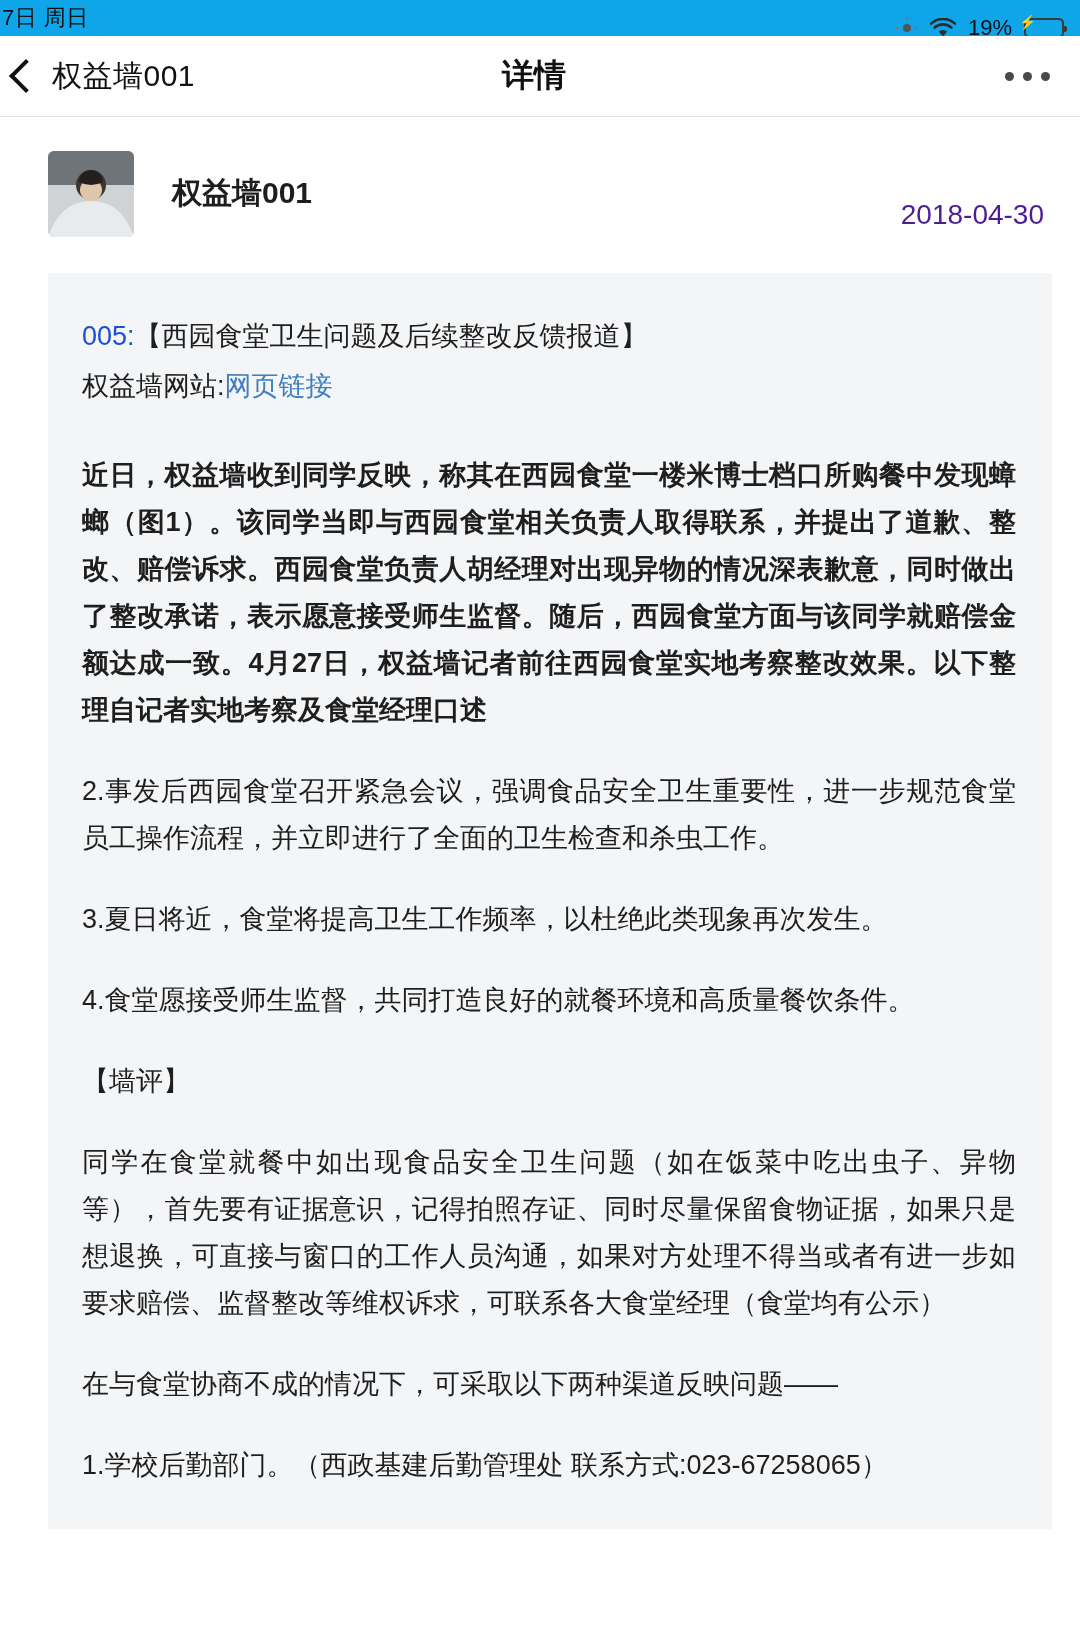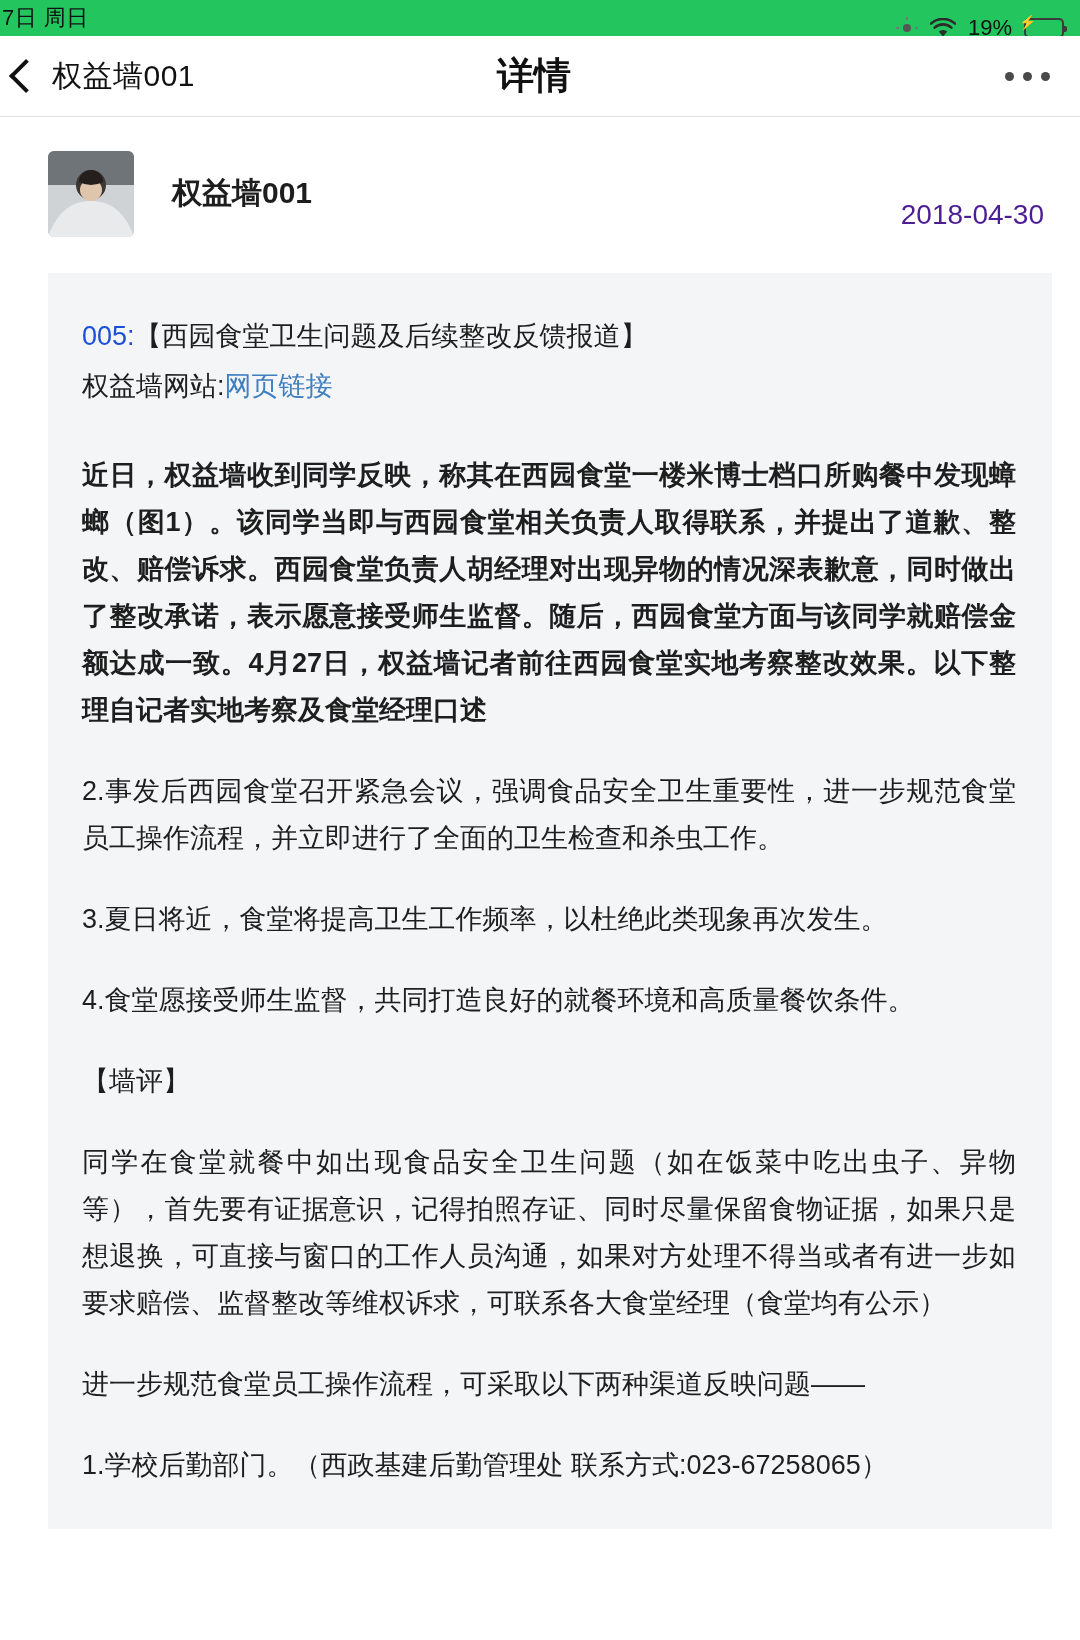--- a/index.html
+++ b/index.html
@@ -18,21 +18,21 @@
 
   
   .status-bar {
     height: 36px;
     display: flex;
     align-items: center;
     justify-content: space-between;
     padding: 0 16px 0 0;
     font-size: 22px;
     color: #111;
-    background: #22c55e;
+    background: #0ea5e9;
   }
   .status-left {
     display: flex;
     align-items: center;
     gap: 10px;
     padding-left: 2px;
     font-size: 22px;
     letter-spacing: 0.5px;
   }
   .status-right {
@@ -128,21 +128,21 @@
   }
   .nav-back-label {
     font-size: 30px;
     color: #111;
     letter-spacing: 0.5px;
   }
   .nav-title {
     position: absolute;
     left: 0; right: 12px;
     text-align: center;
-    font-size: 37px;
+    font-size: 32px;
     font-weight: bold;
     color: #111;
     pointer-events: none;
   }
   .nav-more {
     position: absolute;
     right: 30px;
     display: flex;
     gap: 9px;
     cursor: pointer;
@@ -282,17 +282,17 @@
     <div class="q-line">
       <span>权益墙网站:</span><span class="q-link">网页链接</span>
     </div>
 
     <p class="q-para first">近日，权益墙收到同学反映，称其在西园食堂一楼米博士档口所购餐中发现蟑螂（图1）。该同学当即与西园食堂相关负责人取得联系，并提出了道歉、整改、赔偿诉求。西园食堂负责人胡经理对出现异物的情况深表歉意，同时做出了整改承诺，表示愿意接受师生监督。随后，西园食堂方面与该同学就赔偿金额达成一致。4月27日，权益墙记者前往西园食堂实地考察整改效果。以下整理自记者实地考察及食堂经理口述</p>
     <p class="q-para">2.事发后西园食堂召开紧急会议，强调食品安全卫生重要性，进一步规范食堂员工操作流程，并立即进行了全面的卫生检查和杀虫工作。</p>
     <p class="q-para">3.夏日将近，食堂将提高卫生工作频率，以杜绝此类现象再次发生。</p>
     <p class="q-para">4.食堂愿接受师生监督，共同打造良好的就餐环境和高质量餐饮条件。</p>
     <p class="q-para">【墙评】</p>
     <p class="q-para">同学在食堂就餐中如出现食品安全卫生问题（如在饭菜中吃出虫子、异物等），首先要有证据意识，记得拍照存证、同时尽量保留食物证据，如果只是想退换，可直接与窗口的工作人员沟通，如果对方处理不得当或者有进一步如要求赔偿、监督整改等维权诉求，可联系各大食堂经理（食堂均有公示）</p>
-    <p class="q-para">进一步规范食堂员工操作流程，可采取以下两种渠道反映问题——</p>
+    <p class="q-para">在与食堂协商不成的情况下，可采取以下两种渠道反映问题——</p>
     <p class="q-para">1.学校后勤部门。（西政基建后勤管理处 联系方式:023-67258065）</p>
 
   </div>
 </div>
 
 </body></html>

